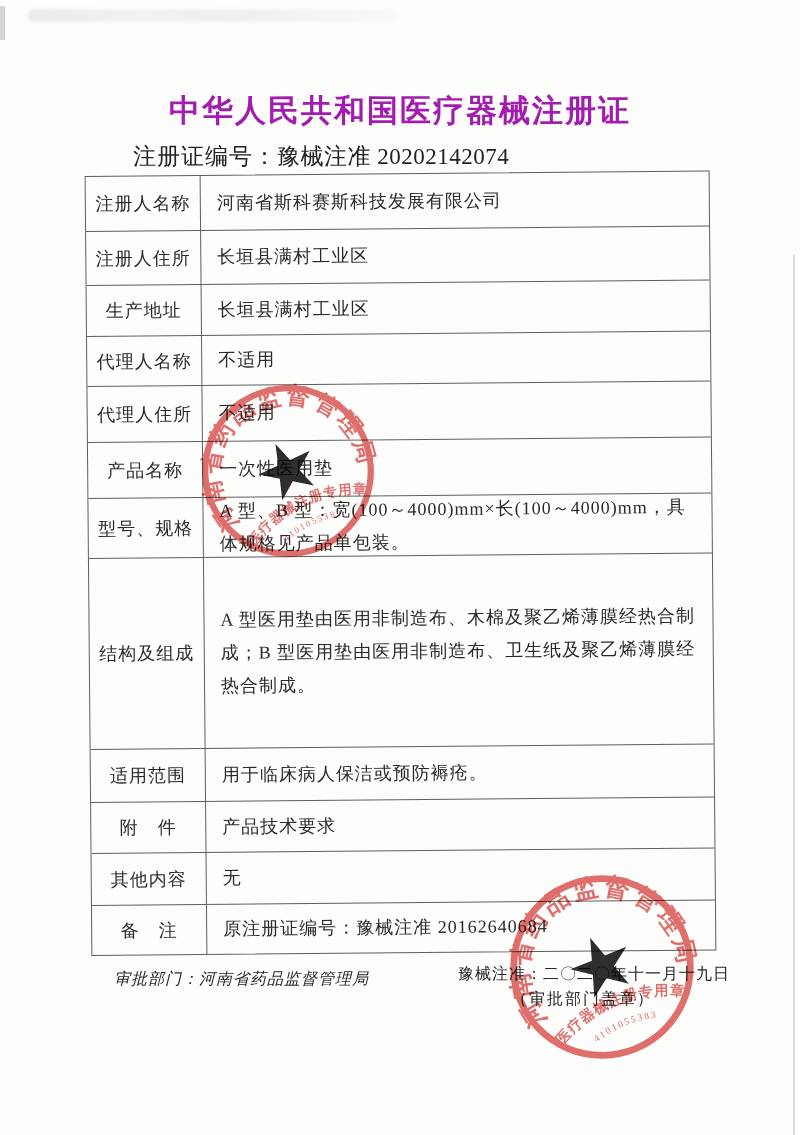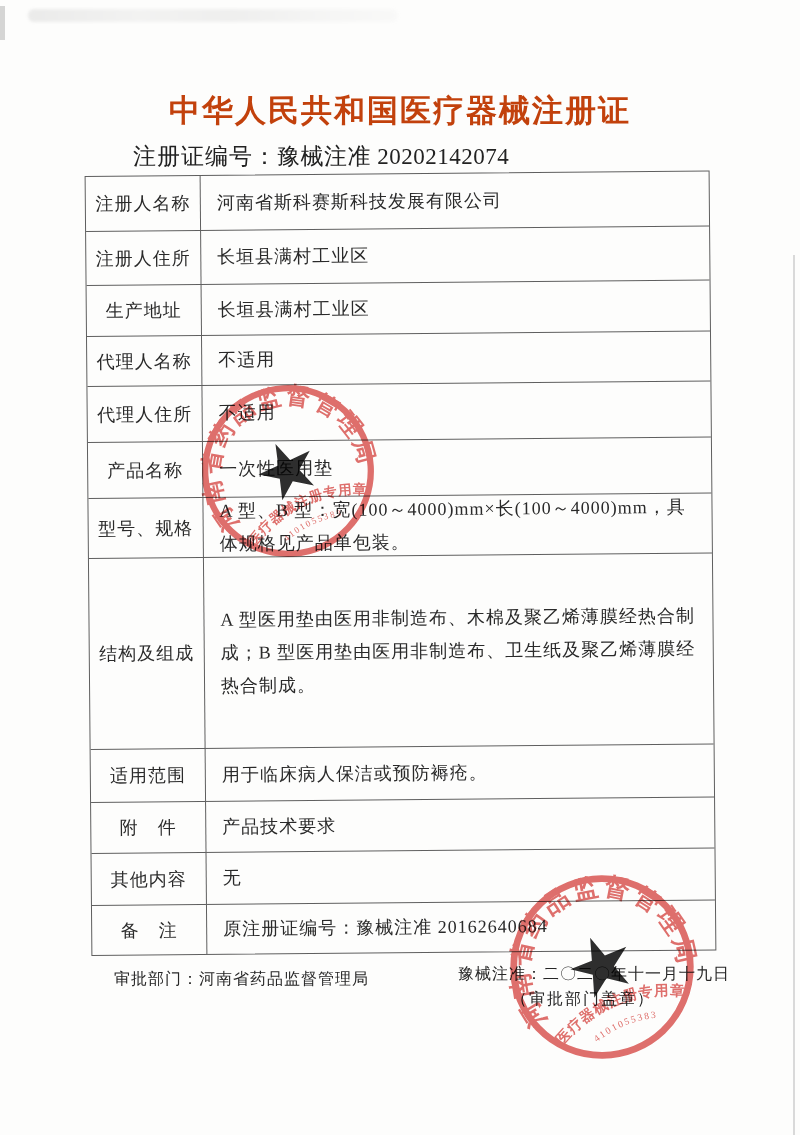--- a/index.html
+++ b/index.html
@@ -16,21 +16,21 @@
     opacity:.18;filter:blur(1.5px);border-radius:6px;
   }
   .corner-mark{
     position:absolute;left:0;top:6px;width:5px;height:34px;background:#8a8a8a;opacity:.35;
   }
   .edge-shadow{
     position:absolute;left:793px;top:255px;width:2px;height:880px;background:#c6c6c6;opacity:.65;
   }
   .doc-title{
     position:absolute;left:0;top:90px;width:100%;
-    text-align:center;font-size:31px;font-weight:bold;letter-spacing:2px;color:#c2410c;
+    text-align:center;font-size:31px;font-weight:bold;letter-spacing:2px;color:#a21caf;
   }
   .cert-line{
     position:absolute;left:133px;top:141px;font-size:23px;letter-spacing:1px;color:#222;
   }
   .cert-line .num{letter-spacing:.5px;}
   
   .cert-table{
     position:absolute;left:88px;top:176px;width:623px;
     border:1px solid #5f5f5f;
     transform:rotate(-0.5deg);transform-origin:0 50%;
@@ -54,21 +54,21 @@
     width:114px;flex:0 0 114px;border-right:1px solid #5f5f5f;
     display:flex;align-items:center;justify-content:center;
     font-size:18px;letter-spacing:1px;text-align:center;color:#2a2a2a;
   }
   .tvalue{
     flex:1;display:flex;align-items:center;
     padding:4px 10px 4px 16px;font-size:18px;letter-spacing:1px;
     line-height:33px;color:#2a2a2a;
   }
   
-  .footer-dept{position:absolute;left:114px;top:969px;font-size:16px;letter-spacing:1px;color:#262626;}
+  .footer-dept{position:absolute;left:114px;top:969px;font-size:16px;letter-spacing:1px;color:#262626;font-style:italic;}
   .footer-dates{position:absolute;left:458px;top:960px;font-size:16px;letter-spacing:1px;line-height:27px;color:#262626;}
   .footer-dates .seal-note{display:block;margin-left:53px;letter-spacing:2px;font-family:Liberation Mono, monospace;}
   
   .stamp{position:absolute;mix-blend-mode:multiply;opacity:.82;}
   .stamp-1{left:198px;top:381px;width:180px;height:180px;transform:rotate(-25deg);}
   .stamp-2{left:506px;top:871px;width:192px;height:192px;transform:rotate(-22deg);}
   .stamp text{fill:currentColor;font-family:"Liberation Serif","DejaVu Serif",serif;font-weight:bold;}
   .stamp .arc-top{font-size:26px;letter-spacing:4px;}
   .stamp .arc-bot{font-size:15px;letter-spacing:1px;}
   .stamp .arc-num{font-size:10px;letter-spacing:2px;font-weight:normal;}

